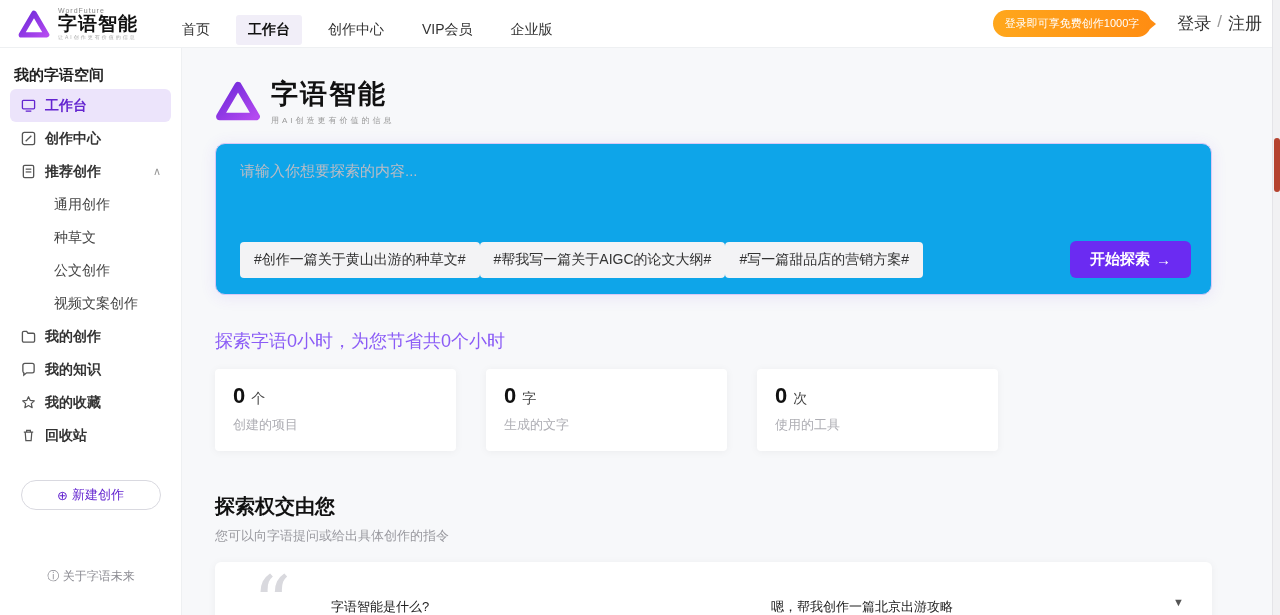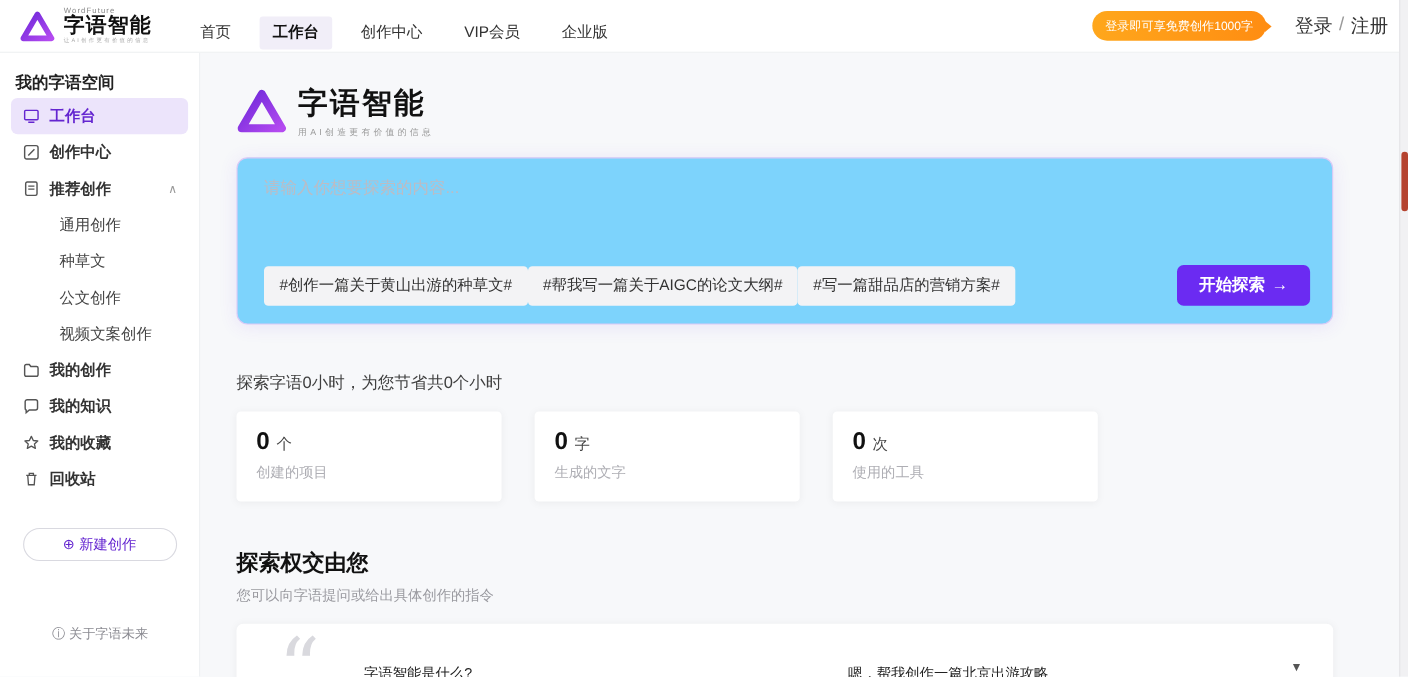--- a/index.html
+++ b/index.html
@@ -36,28 +36,28 @@
   .new-btn { display:flex; align-items:center; justify-content:center; gap:4px; width:140px; height:30px; margin:28px auto 0; border:1px solid #d9d9e0; border-radius:16px; color:#6425d0; font-size:13px; cursor:pointer; background:#fff; }
   .about { position:absolute; bottom:30px; left:0; width:182px; text-align:center; font-size:12px; color:#8b8b92; cursor:pointer; }
 
   
   .main { position:absolute; top:48px; left:182px; width:1098px; height:567px; padding:28px 0 0 33px; }
   .hero { display:flex; align-items:center; gap:10px; }
   .hero svg { width:46px; height:42px; }
   .hero-name { font-size:27px; font-weight:bold; color:#111; letter-spacing:2px; }
   .hero-tag { font-size:8px; color:#999; letter-spacing:3px; margin-top:3px; }
 
-  .search-panel { position:relative; width:997px; height:152px; margin-top:17px; background:#7dd3fc; border:1px solid #d9c9f6; border-radius:10px; box-shadow:0 2px 16px rgba(106,56,240,0.10); padding:18px 24px; }
+  .search-panel { position:relative; width:997px; height:152px; margin-top:17px; background:#0ea5e9; border:1px solid #d9c9f6; border-radius:10px; box-shadow:0 2px 16px rgba(106,56,240,0.10); padding:18px 24px; }
   .search-input { width:940px; border:none; outline:none; font-size:15px; color:#333; background:transparent; font-family:inherit; }
   .search-input::placeholder { color:#bcbcc4; }
   .chip-row { position:absolute; left:24px; right:20px; bottom:16px; display:flex; align-items:center; }
   .chip { background:#f3f3f5; border-radius:4px; padding:9px 14px; font-size:14px; color:#333; white-space:nowrap; cursor:pointer; }
   .cta { margin-left:auto; background:#6b2bf2; color:#fff; font-size:15px; font-weight:bold; border:none; border-radius:6px; padding:9px 20px; cursor:pointer; display:flex; align-items:center; gap:6px; font-family:inherit; }
 
-  .stats-line { margin-top:44px; font-size:15px; color:#404040; }
+  .stats-line { margin-top:34px; font-size:18px; color:#8b5cf6; }
   .cards { display:flex; gap:30px; margin-top:16px; }
   .card { width:241px; height:82px; background:#fff; border-radius:4px; box-shadow:0 1px 8px rgba(0,0,0,0.05); padding:14px 18px; }
   .card-top { display:flex; align-items:baseline; gap:6px; }
   .card-val { font-size:22px; font-weight:bold; color:#111; }
   .card-unit { font-size:14px; color:#444; }
   .card-label { font-size:13px; color:#aeaeb4; margin-top:7px;font-family:Liberation Mono, monospace; }
 
   .sect-title { margin-top:42px; font-size:20px; font-weight:bold; color:#111; }
   .sect-sub { font-size:13px; color:#9a9aa0; margin-top:7px; }
 

